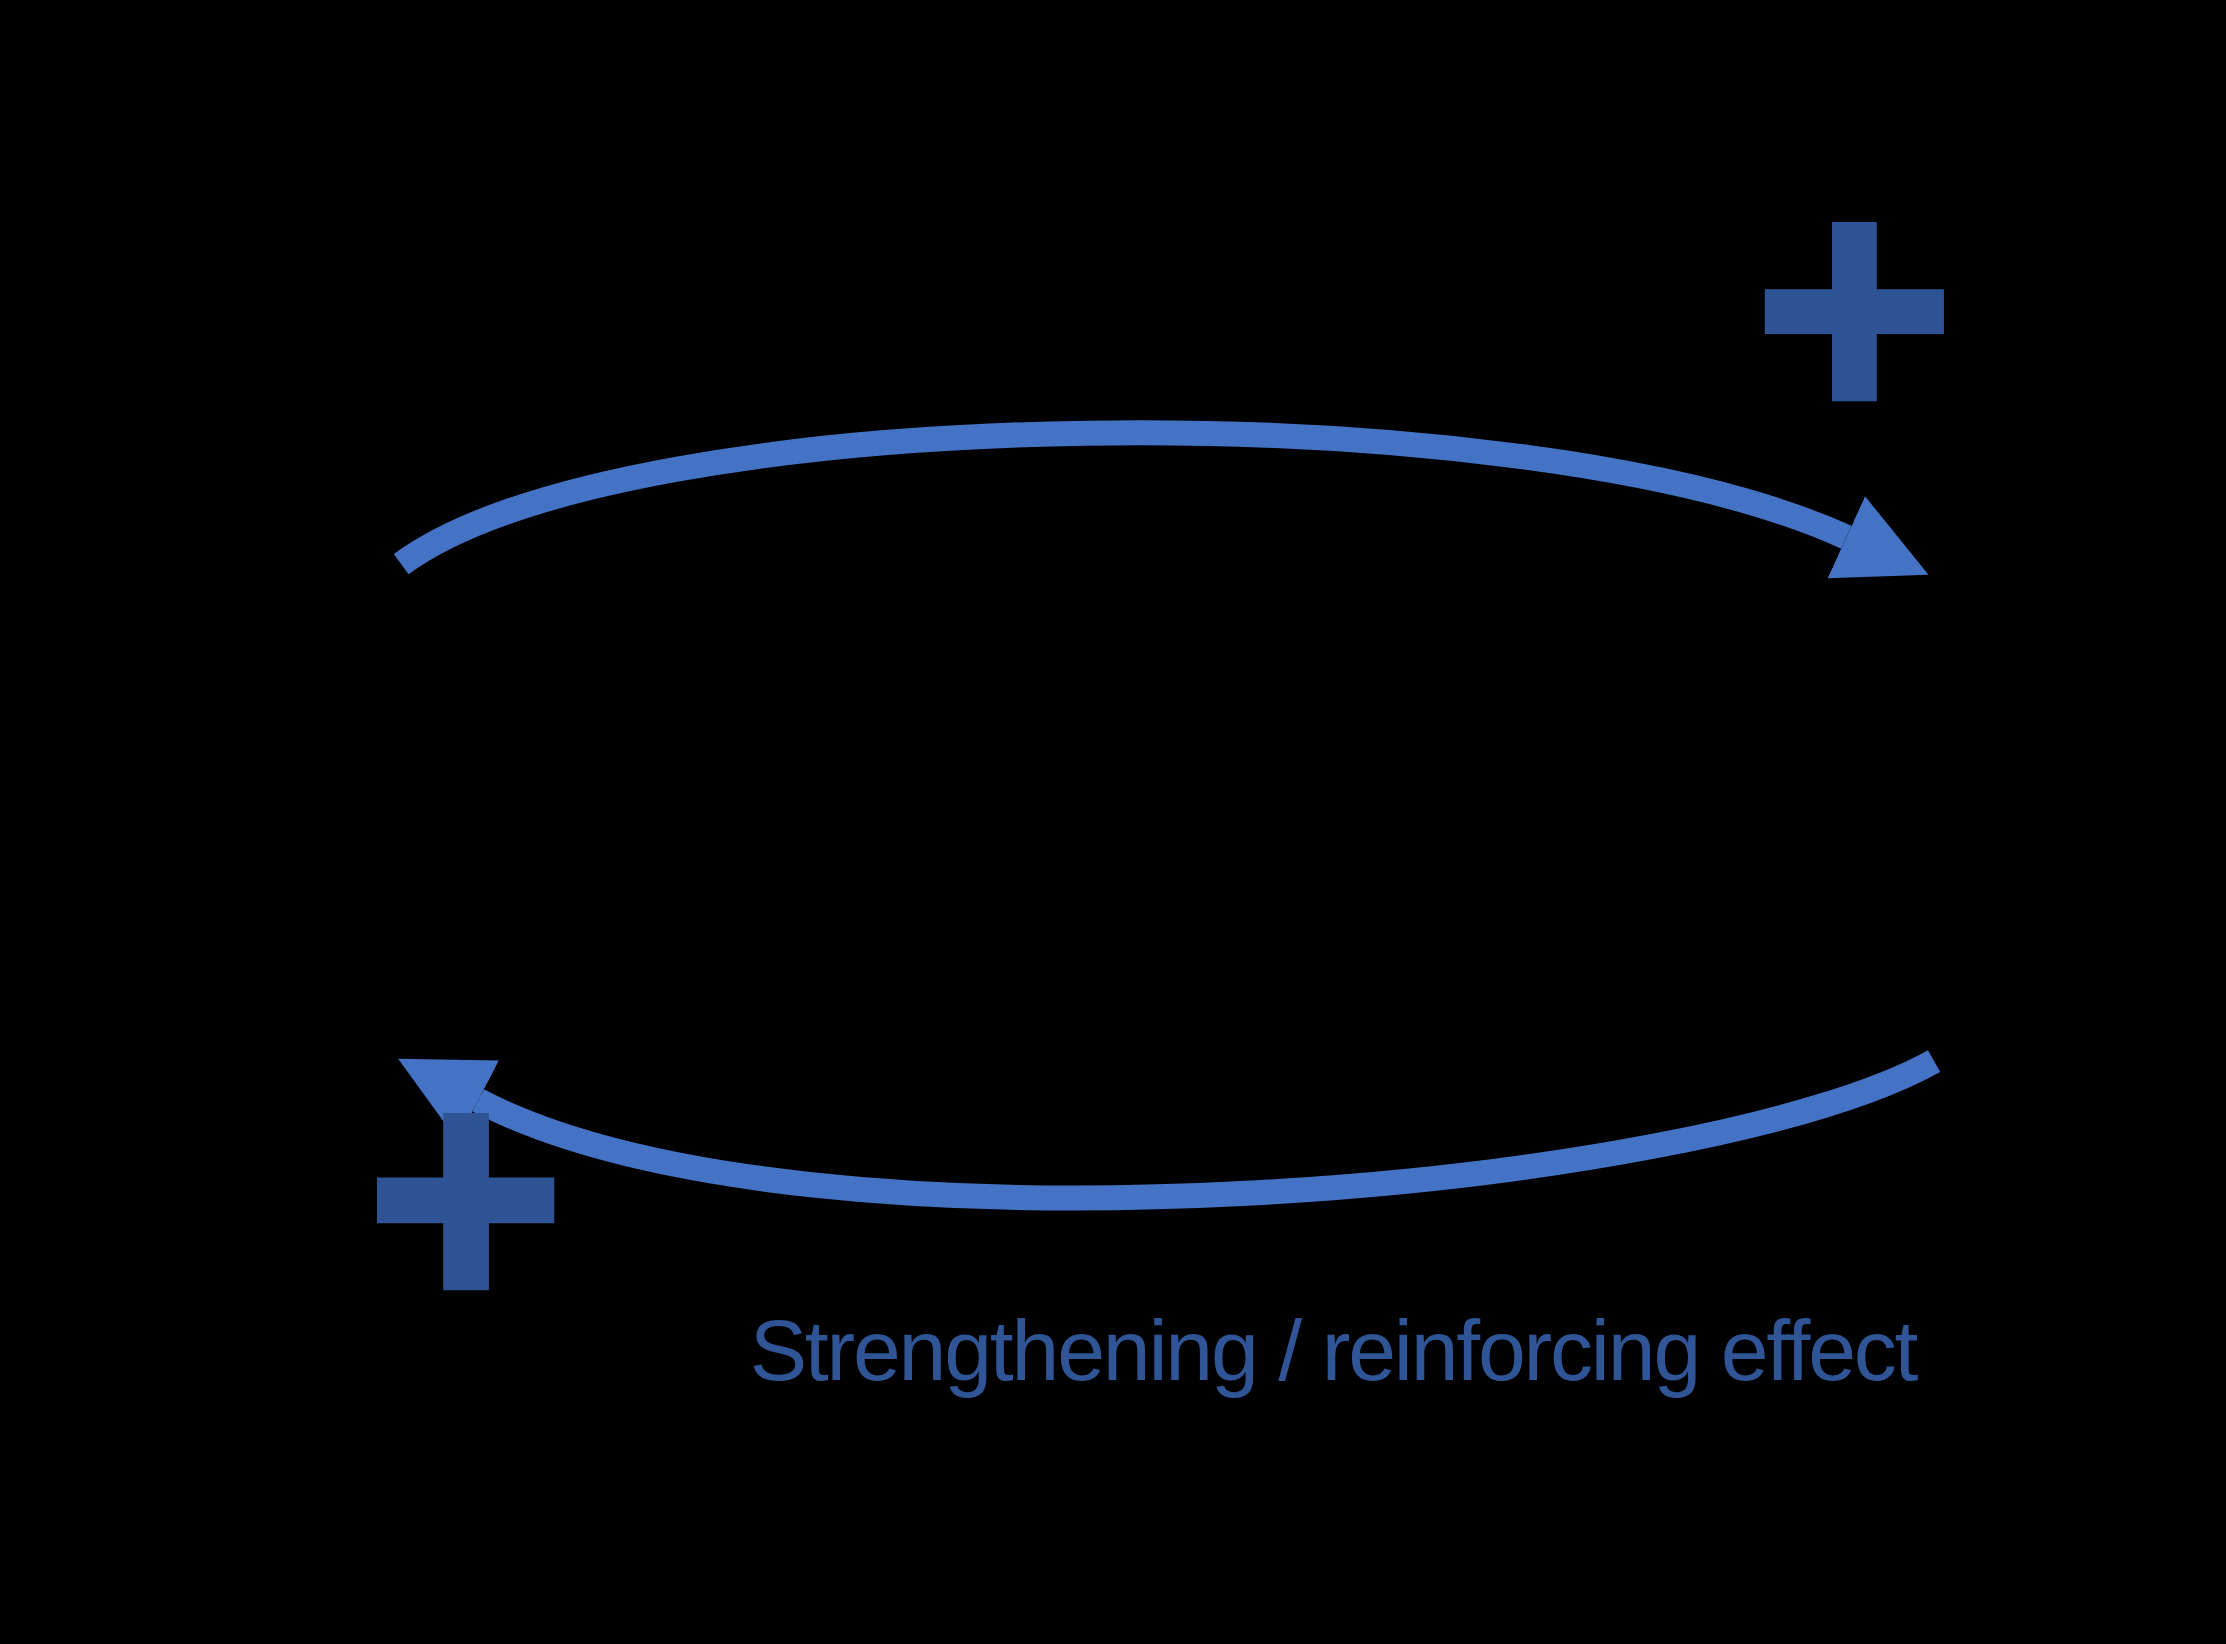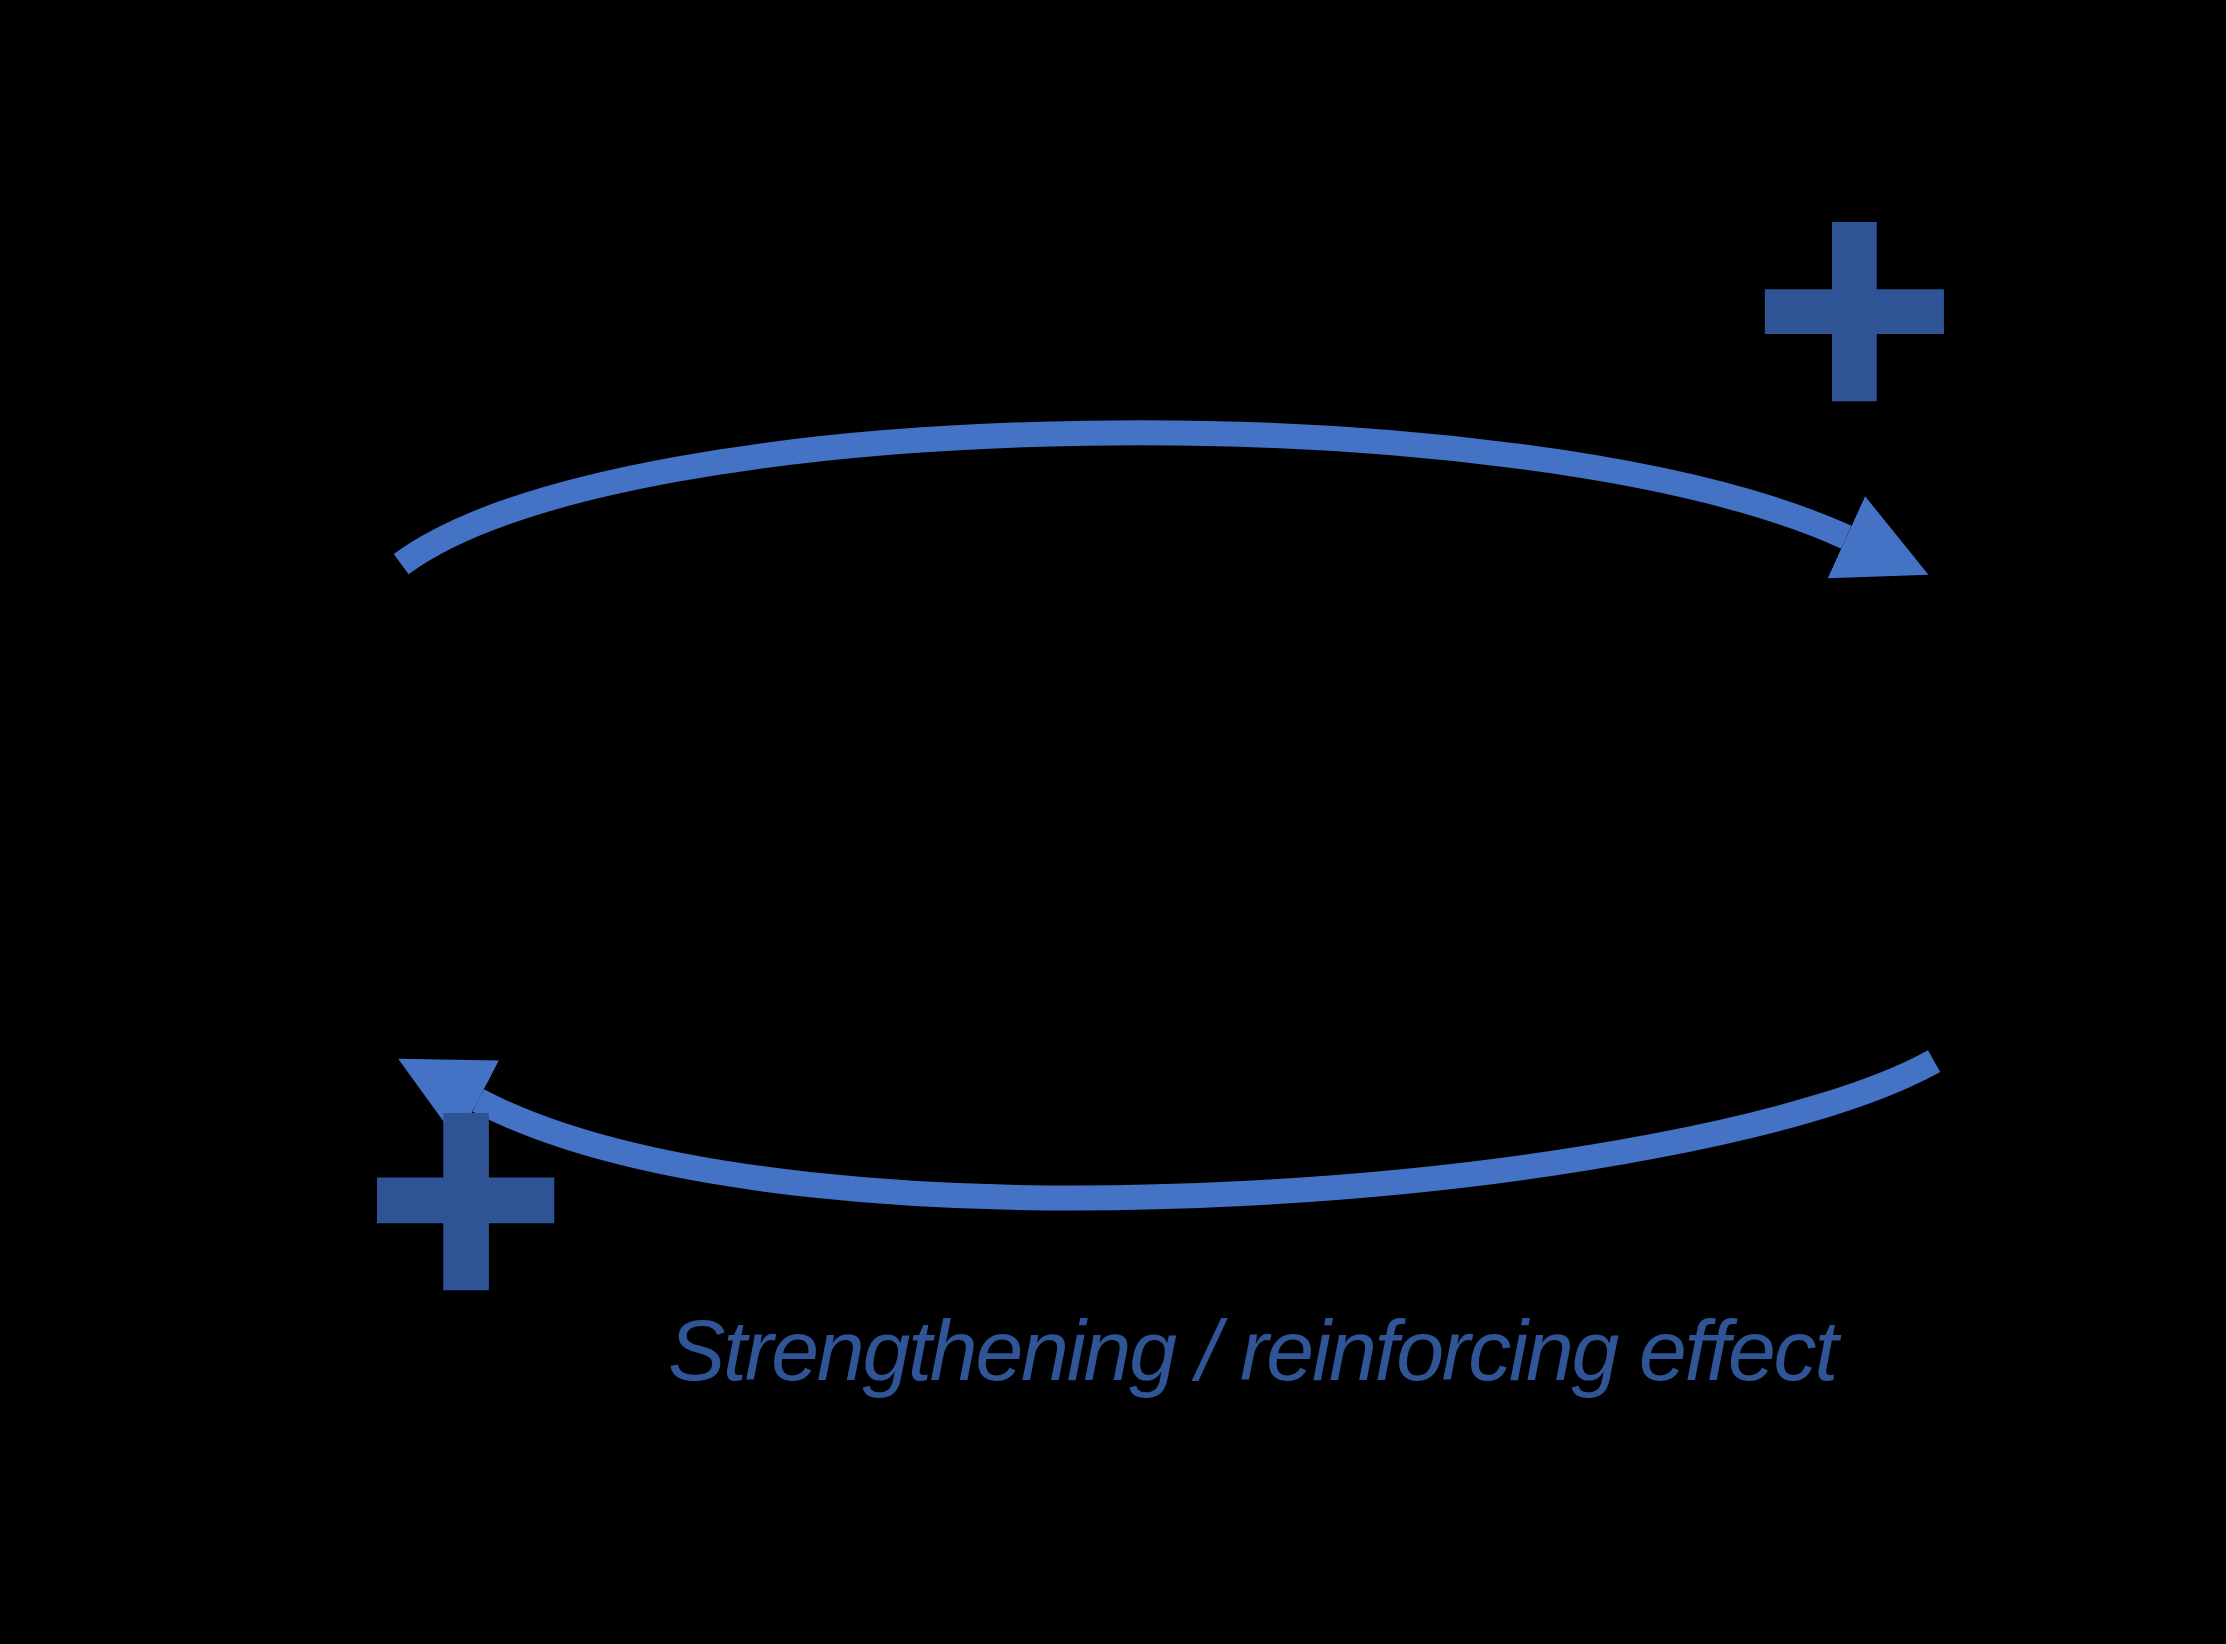--- a/index.html
+++ b/index.html
@@ -17,29 +17,28 @@
     .diagram-svg {
       position: absolute;
       left: 0;
       top: 0;
       width: 2226px;
       height: 1644px;
     }
     .caption {
       position: absolute;
       top: 1307px;
-      left: 1252px;
+      left: 1333px;
       transform: translateX(-50%);
       white-space: nowrap;
       font-size: 86px;
       line-height: 1;
       letter-spacing: -2.2px;
       color: #2F5597;
       font-weight: 400;
-      font-style: italic;
     }
   </style>
 </head>
 <body>
 
 <svg class="diagram-svg" viewBox="0 0 2486 1836" xmlns="http://www.w3.org/2000/svg">
   <defs>
     <marker id="arrowhead" viewBox="0 0 10 10" refX="0" refY="5" markerWidth="3.6" markerHeight="3.6" orient="auto">
       <path d="M 0 0 L 10 5 L 0 10 z" fill="#4472C4"></path>
     </marker>

